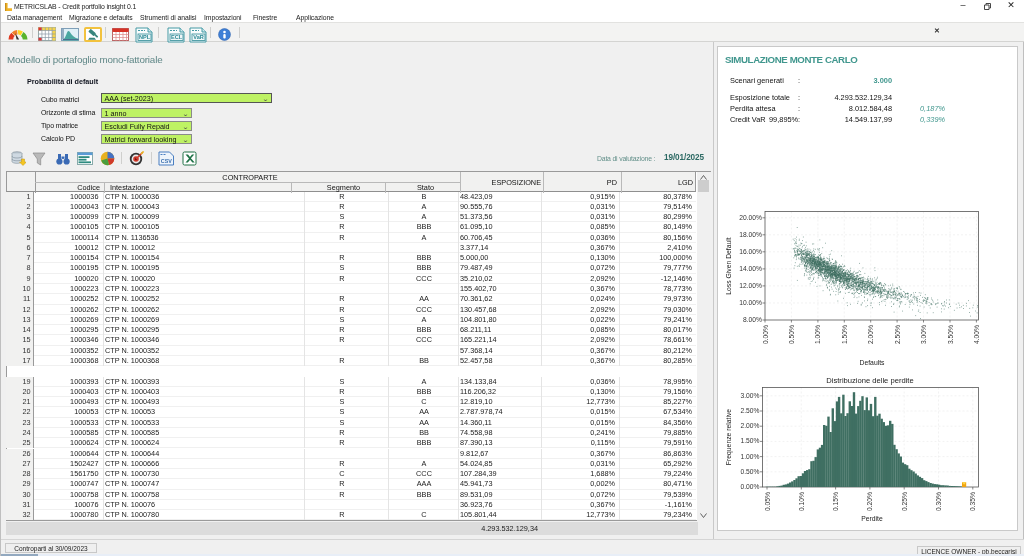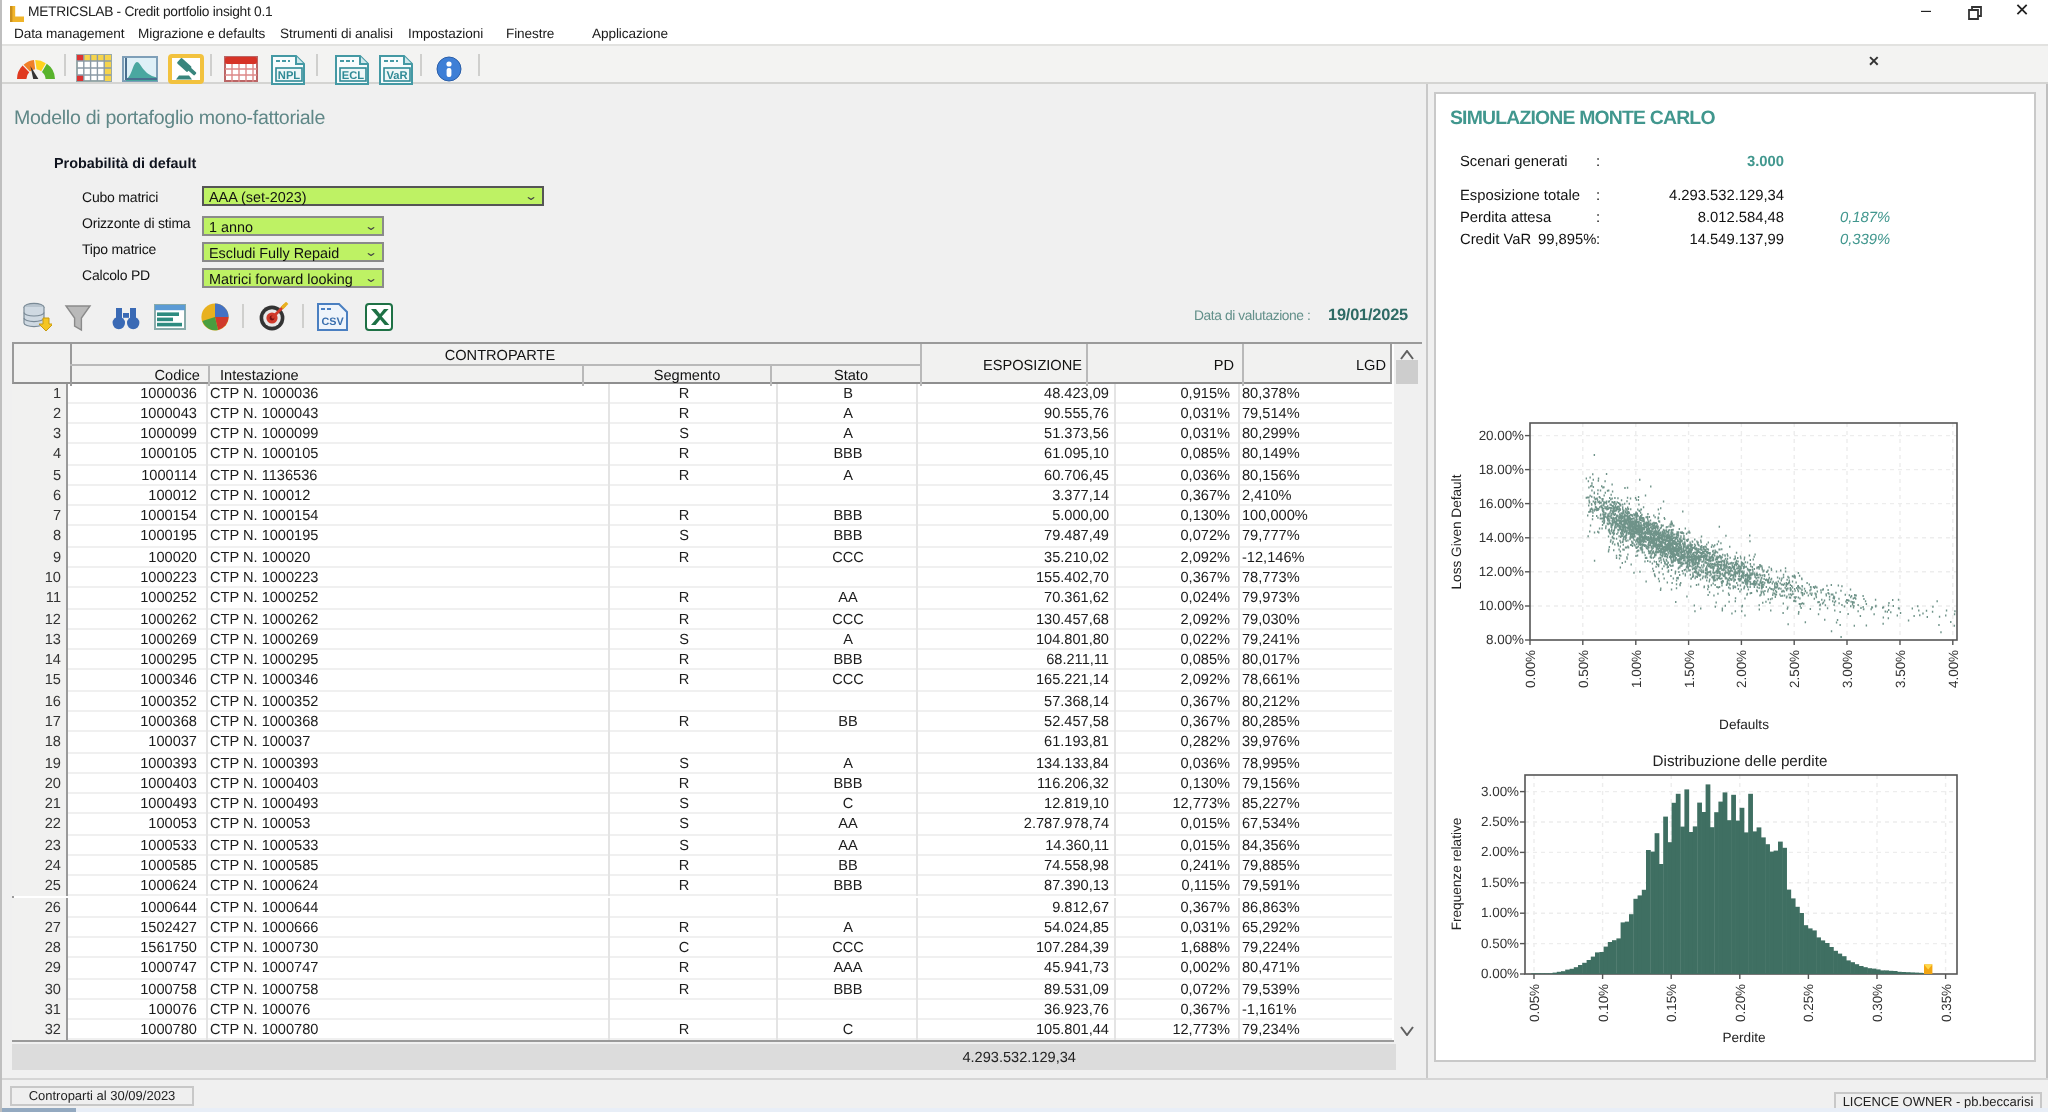--- a/index.html
+++ b/index.html
@@ -38,23 +38,23 @@
 .hline { position:absolute; background:#b9b9b9; }
 .tr { position:absolute; left:5px; width:690px; height:10.28px; border-bottom:1px solid #f0f0f0; }
 .c { position:absolute; top:0; font-size:7.3px; color:#1c1c1c; line-height:10.28px; height:10.28px;
   overflow:hidden; white-space:nowrap; }
 .c0 { left:0; width:28px; text-align:right; padding-right:2.5px; background:#f1f1f0;
   border-right:1px solid #9a9a9a; color:#333; }
 .c1 { left:29px; width:69px; text-align:right; border-right:1px solid #e4e4e4; padding-right:4.5px;}
 .c2 { left:99px; width:200px; border-right:1px solid #e4e4e4; padding-left:0;}
 .c3 { left:290px; width:93px; text-align:center; border-right:1px solid #e4e4e4;}
 .c4 { left:384px; width:69px; text-align:center; border-right:1px solid #e4e4e4;}
-.c5 { left:454px; width:82px; text-align:right; border-right:1px solid #e4e4e4; padding-right:2.5px;margin-left:16px;}
+.c5 { left:454px; width:82px; border-right:1px solid #e4e4e4; padding-right:2.5px;}
 .c6 { left:537px; width:77px; text-align:right; border-right:1px solid #e4e4e4; padding-right:4px;}
-.c7 { left:615px; width:75px; text-align:left; padding-right:4px;}
+.c7 { left:615px; width:75px; text-align:right; padding-right:4px;}
 #totrow { position:absolute; left:5px; top:522px; width:692px; height:12.5px; background:#dcdcdc; }
 #totval { position:absolute; left:453px; top:524px; width:84px; text-align:right; font-size:7.3px; color:#222; }
 
 #vsb { position:absolute; left:695.5px; top:171.5px; width:14px; height:349px; background:#f0f0f0; }
 #sthumb { position:absolute; left:1.5px; top:8px; width:11px; height:12px; background:#cdcdcd; }
 
 #statusbar { position:absolute; left:0; top:539px; width:1024px; height:14.5px; background:#f0f0f0;
   border-top:1px solid #d5d5d5; }
 .sbox { position:absolute; border:1px solid #c8c8c8; font-size:6.5px; color:#222;
   background:#efefef; text-align:center; }
@@ -422,30 +422,20 @@
     </div>
 <div class="tr" style="top:355.98px">
       <div class="c c0">17</div>
       <div class="c c1">1000368</div>
       <div class="c c2">CTP N. 1000368</div>
       <div class="c c3">R</div>
       <div class="c c4">BB</div>
       <div class="c c5">52.457,58</div>
       <div class="c c6">0,367%</div>
       <div class="c c7">80,285%</div>
-    </div>
-<div class="tr" style="top:366.26px">
-      <div class="c c0">18</div>
-      <div class="c c1">100037</div>
-      <div class="c c2">CTP N. 100037</div>
-      <div class="c c3"></div>
-      <div class="c c4"></div>
-      <div class="c c5">61.193,81</div>
-      <div class="c c6">0,282%</div>
-      <div class="c c7">39,976%</div>
     </div>
 <div class="tr" style="top:376.54px">
       <div class="c c0">19</div>
       <div class="c c1">1000393</div>
       <div class="c c2">CTP N. 1000393</div>
       <div class="c c3">S</div>
       <div class="c c4">A</div>
       <div class="c c5">134.133,84</div>
       <div class="c c6">0,036%</div>
       <div class="c c7">78,995%</div>

